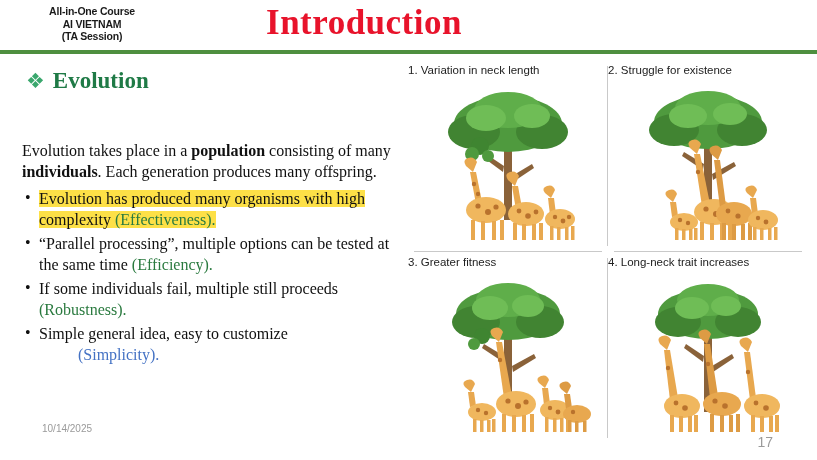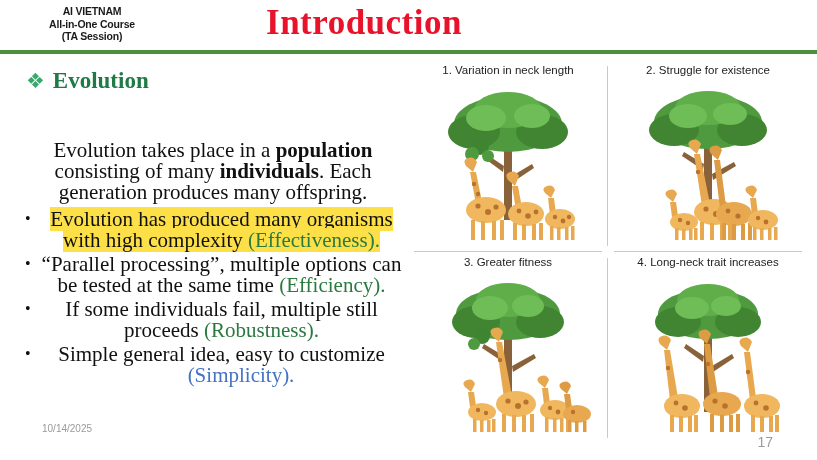--- a/index.html
+++ b/index.html
@@ -78,24 +78,23 @@
     font-weight: bold;
     font-size: 23px;
     color: #1f7a46;
   }
 
   .body-block {
     position: absolute;
     left: 22px;
     top: 140px;
     width: 382px;
-    font-size: 21px;
+    font-size: 16px;
     line-height: 21px;
     color: #101010;
-    text-align: center;
   }
   .para {
     margin: 0 0 6px 0;
   }
   .bullet-list {
     list-style: none;
     margin: 0;
     padding: 0;
   }
   .bullet-list li {
@@ -142,21 +141,20 @@
     content: "";
     position: absolute;
     left: 6px; right: 6px; bottom: 0;
     height: 1px;
     background: #c9c9c9;
   }
   .fig-caption {
     font-family: "Liberation Sans", sans-serif;
     font-size: 11.5px;
     color: #222;
-    text-align: center;
     padding-top: 4px;
     height: 16px;
   }
   .fig-art {
     position: absolute;
     left: 0; right: 0;
     top: 20px;
     bottom: 2px;
   }
   .fig-art svg {
@@ -181,22 +179,22 @@
     font-family: "Liberation Sans", sans-serif;
     font-size: 14px;
     color: #9a9a9a;
   }
 </style>
 </head>
 <body>
 
 <div class="slide-header">
   <div class="brand">
+    <div>All-in-One Course</div>
     <div>AI VIETNAM</div>
-    <div>All-in-One Course</div>
     <div>(TA Session)</div>
   </div>
   <div class="slide-title">Introduction</div>
   <div class="header-rule"></div>
 </div>
 
 <div class="section-head">
   <span class="section-bullet">❖</span>
   <span class="section-title">Evolution</span>
 </div>

